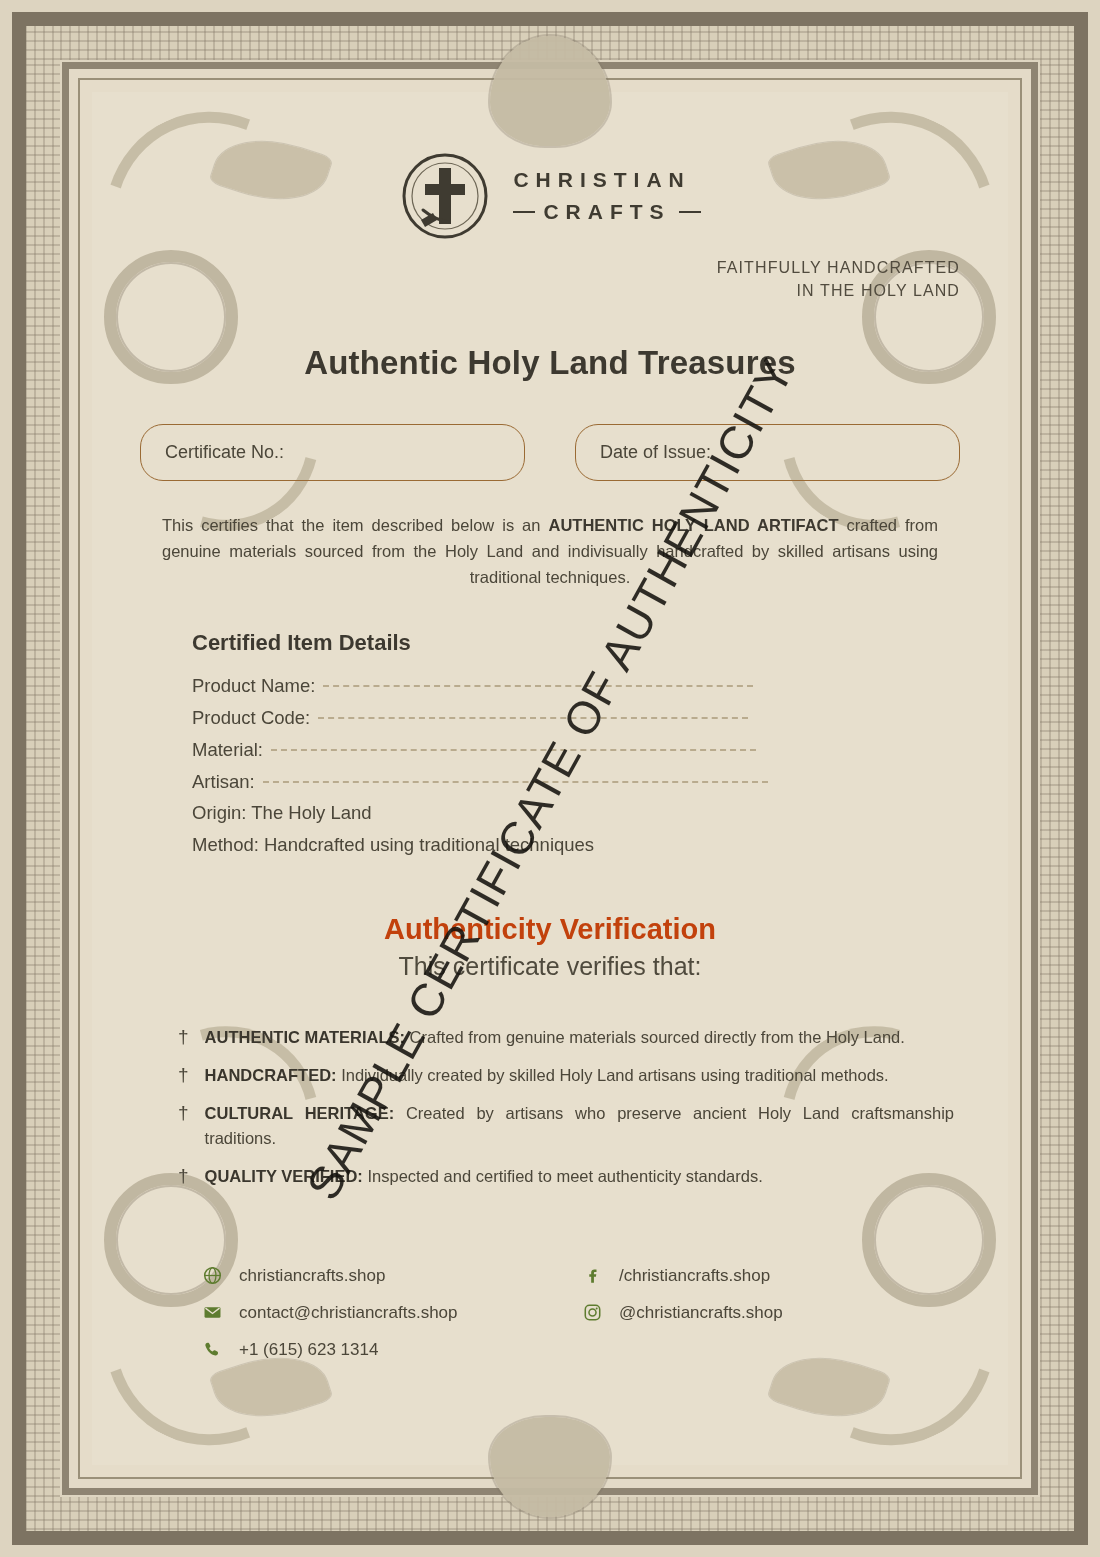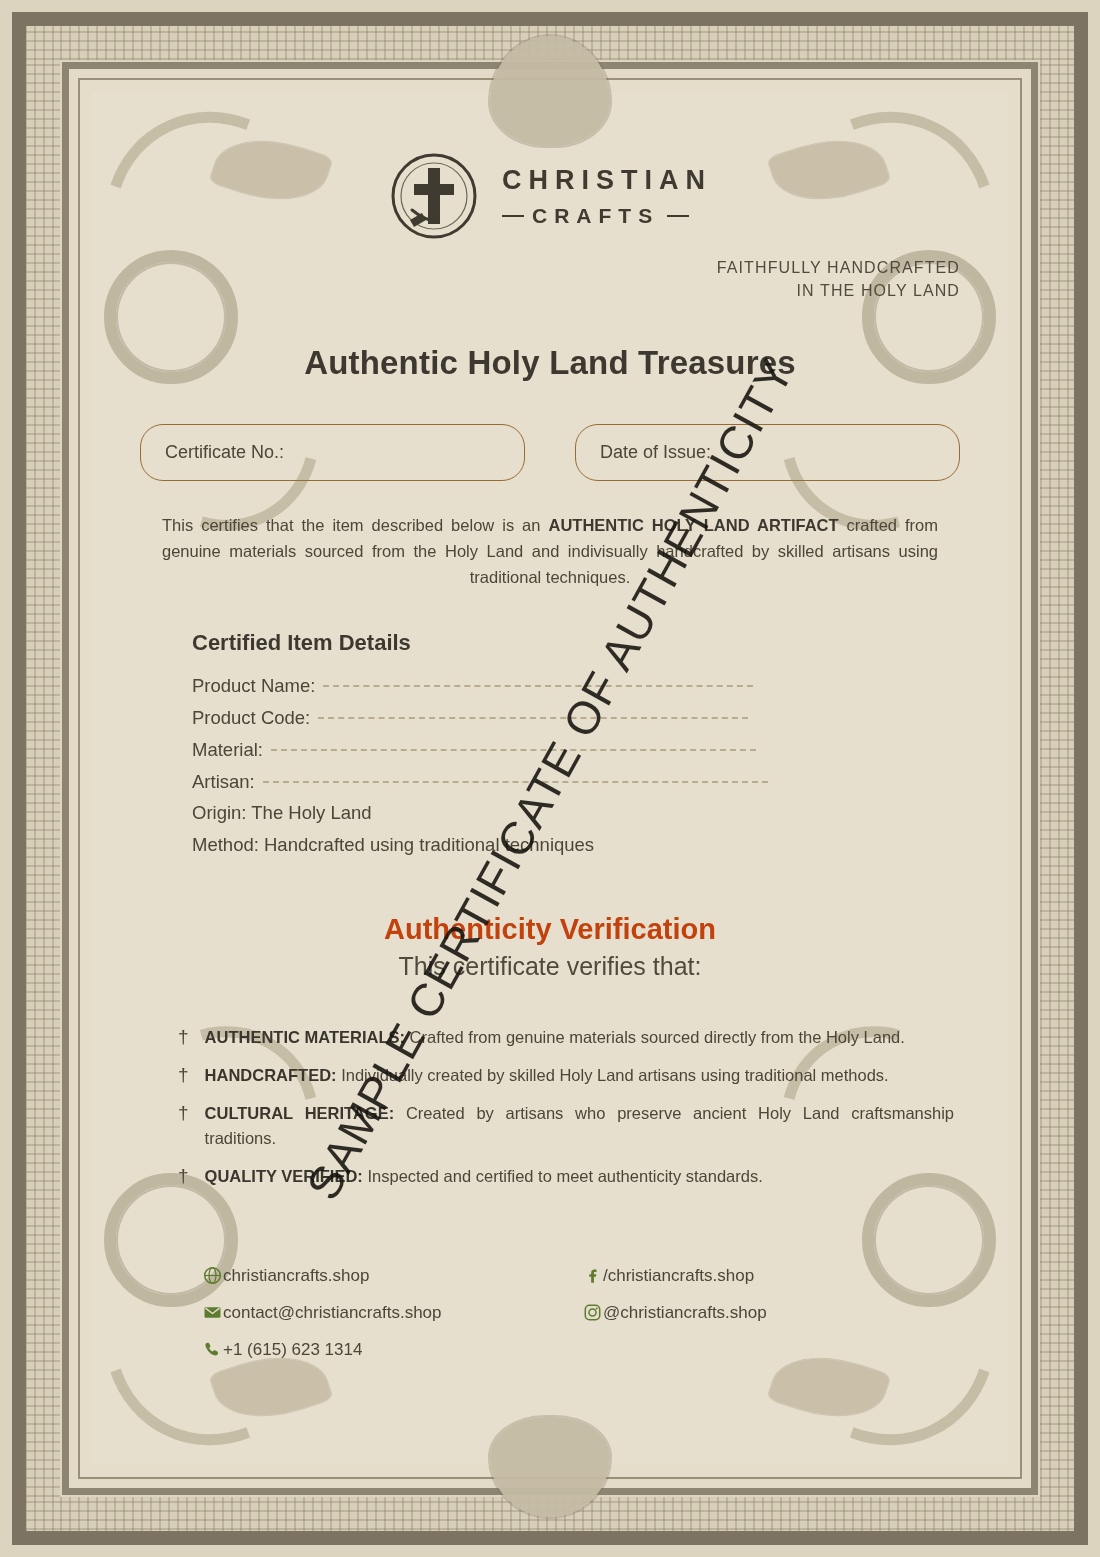--- a/index.html
+++ b/index.html
@@ -135,21 +135,21 @@
   }
   .logo-mark {
     width: 92px; height: 92px;
   }
   .logo-words {
     display: flex;
     flex-direction: column;
     align-items: flex-start;
   }
   .brand-1 {
-    font-size: 27px;
+    font-size: 21px;
     letter-spacing: 7px;
     font-weight: bold;
     color: #3f3b31;
   }
   .brand-2 {
     font-size: 21px;
     letter-spacing: 7px;
     font-weight: bold;
     color: #3f3b31;
     margin-top: 8px;
@@ -279,20 +279,21 @@
     display: grid;
     grid-template-columns: 380px 380px;
     row-gap: 16px;
     padding-left: 62px;
     font-size: 17px;
     color: #4b4639;
   }
   .contact {
     display: flex;
     align-items: flex-end;
+    gap: 16px;
   }
   .ci {
     width: 21px; height: 21px;
     display: inline-flex;
     align-items: center;
     justify-content: center;
     color: #5e7c2f;
     flex: 0 0 auto;
   }
 

